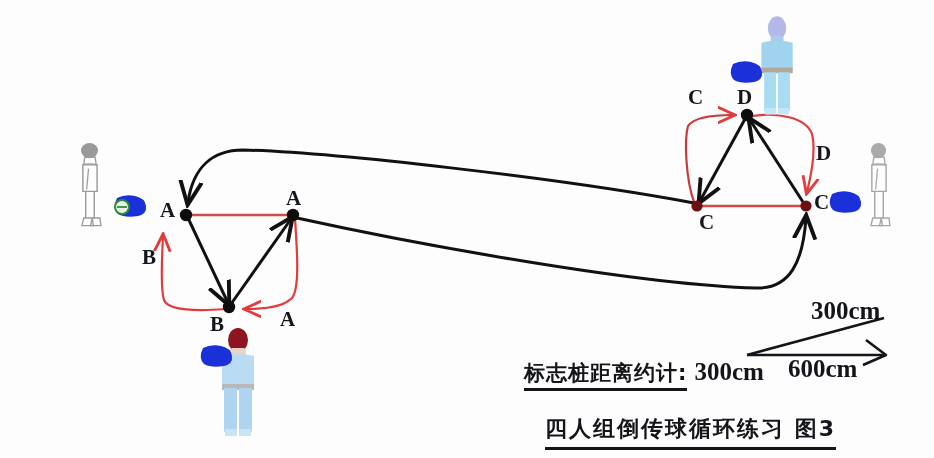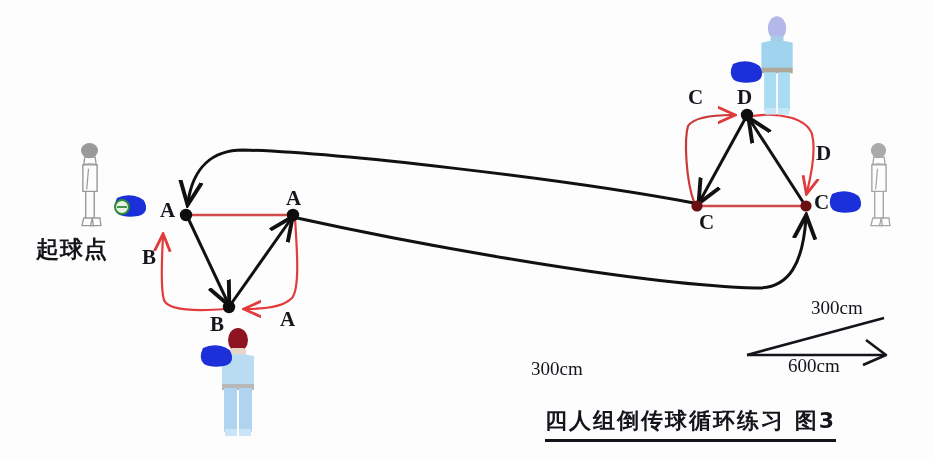--- a/index.html
+++ b/index.html
@@ -46,29 +46,30 @@
     letter-spacing: 1px;
   }
   .cn-caption {
     font-family: "DejaVu Sans", "Liberation Sans", sans-serif;
     font-size: 22px;
     font-weight: 700;
     color: #14151b;
     letter-spacing: 2px;
     border-bottom: 3px solid #14151b;
     padding-bottom: 3px;
+    margin-top: 8px;
   }
   .cn-underline {
     border-bottom: 3px solid #14151b;
     padding-bottom: 1px;
   }
   .dim-label {
     font-family: "Liberation Serif", "DejaVu Serif", serif;
-    font-size: 19px;
-    font-weight: 400;
+    font-size: 25px;
+    font-weight: 700;
     color: #14151b;
   }
 </style>
 </head>
 <body>
 
 <div id="root">
 
   <svg id="diagram-svg" viewBox="0 0 934 458">
     <defs>
@@ -184,23 +185,23 @@
   <div class="txt node-label" style="left:210px; top:312px;">B</div>
   <div class="txt node-label" style="left:737px; top:85px;">D</div>
   <div class="txt node-label" style="left:699px; top:210px;">C</div>
   <div class="txt node-label" style="left:814px; top:190px;">C</div>
 
   <div class="txt path-label" style="left:142px; top:245px;">B</div>
   <div class="txt path-label" style="left:280px; top:307px;">A</div>
   <div class="txt path-label" style="left:688px; top:85px;">C</div>
   <div class="txt path-label" style="left:816px; top:141px;">D</div>
 
-  <div class="txt cn-label" style="left:36px; top:234px;">起球点</div>
 
   <div class="txt" style="left:524px; top:358px; display:flex; align-items:baseline;">
+    <span class="cn-label cn-underline" style="font-size:21px;">标志桩距离约计:</span>
     <span class="dim-label" style="margin-left:7px;">300</span>
     <span class="dim-label unit">cm</span>
   </div>
 
   <div class="txt" style="left:811px; top:297px; display:flex; align-items:baseline;">
     <span class="dim-label">300</span>
     <span class="dim-label unit">cm</span>
   </div>
   <div class="txt" style="left:788px; top:355px; display:flex; align-items:center;">
     <span class="dim-label">600</span>

